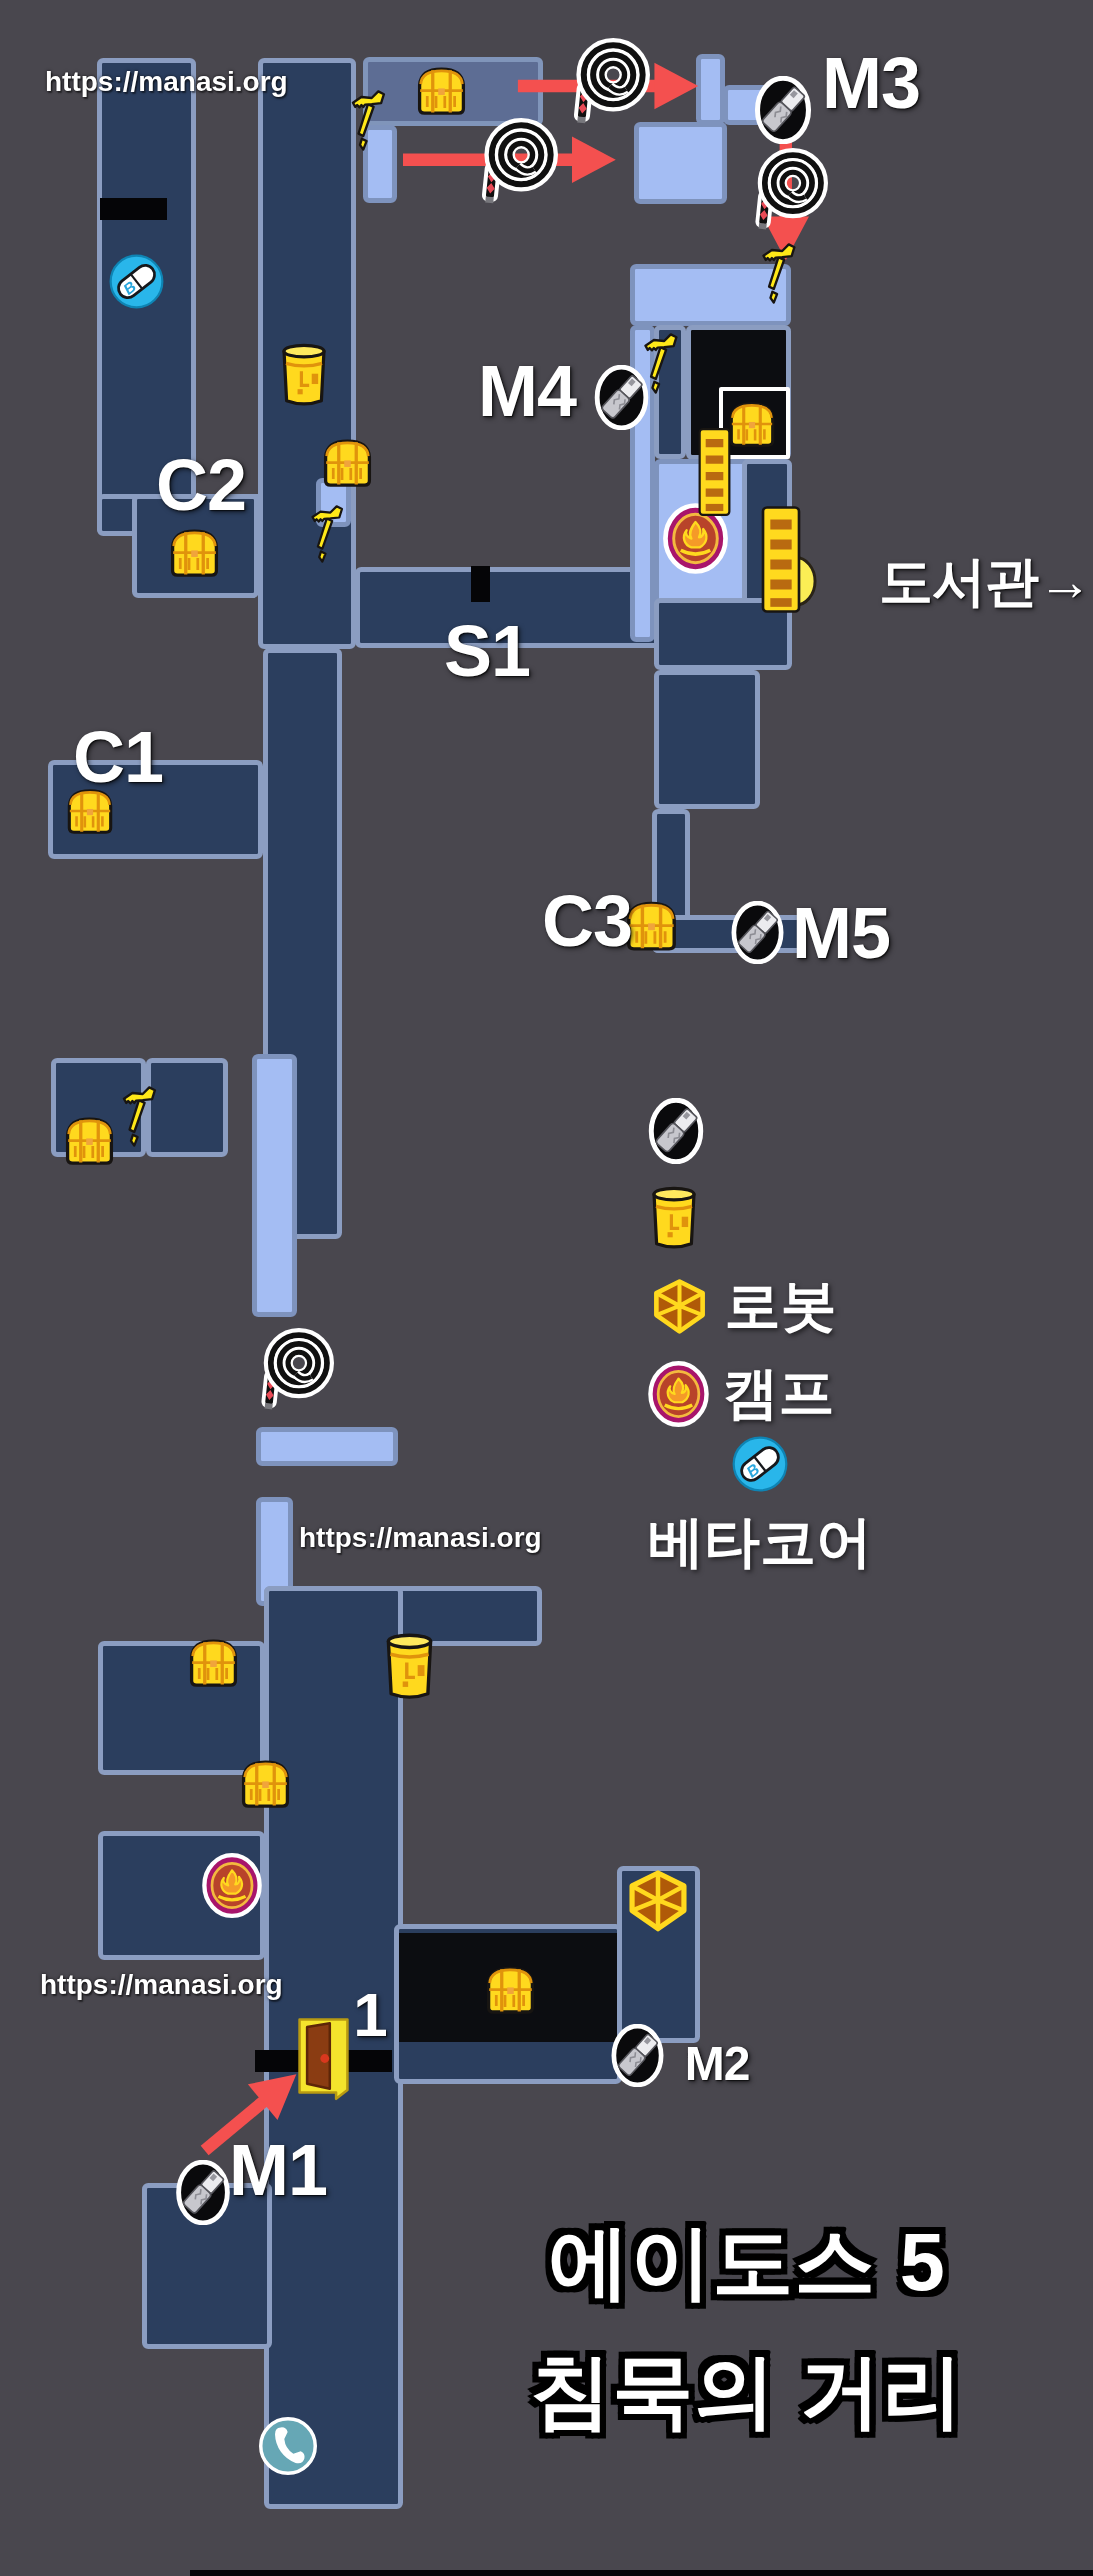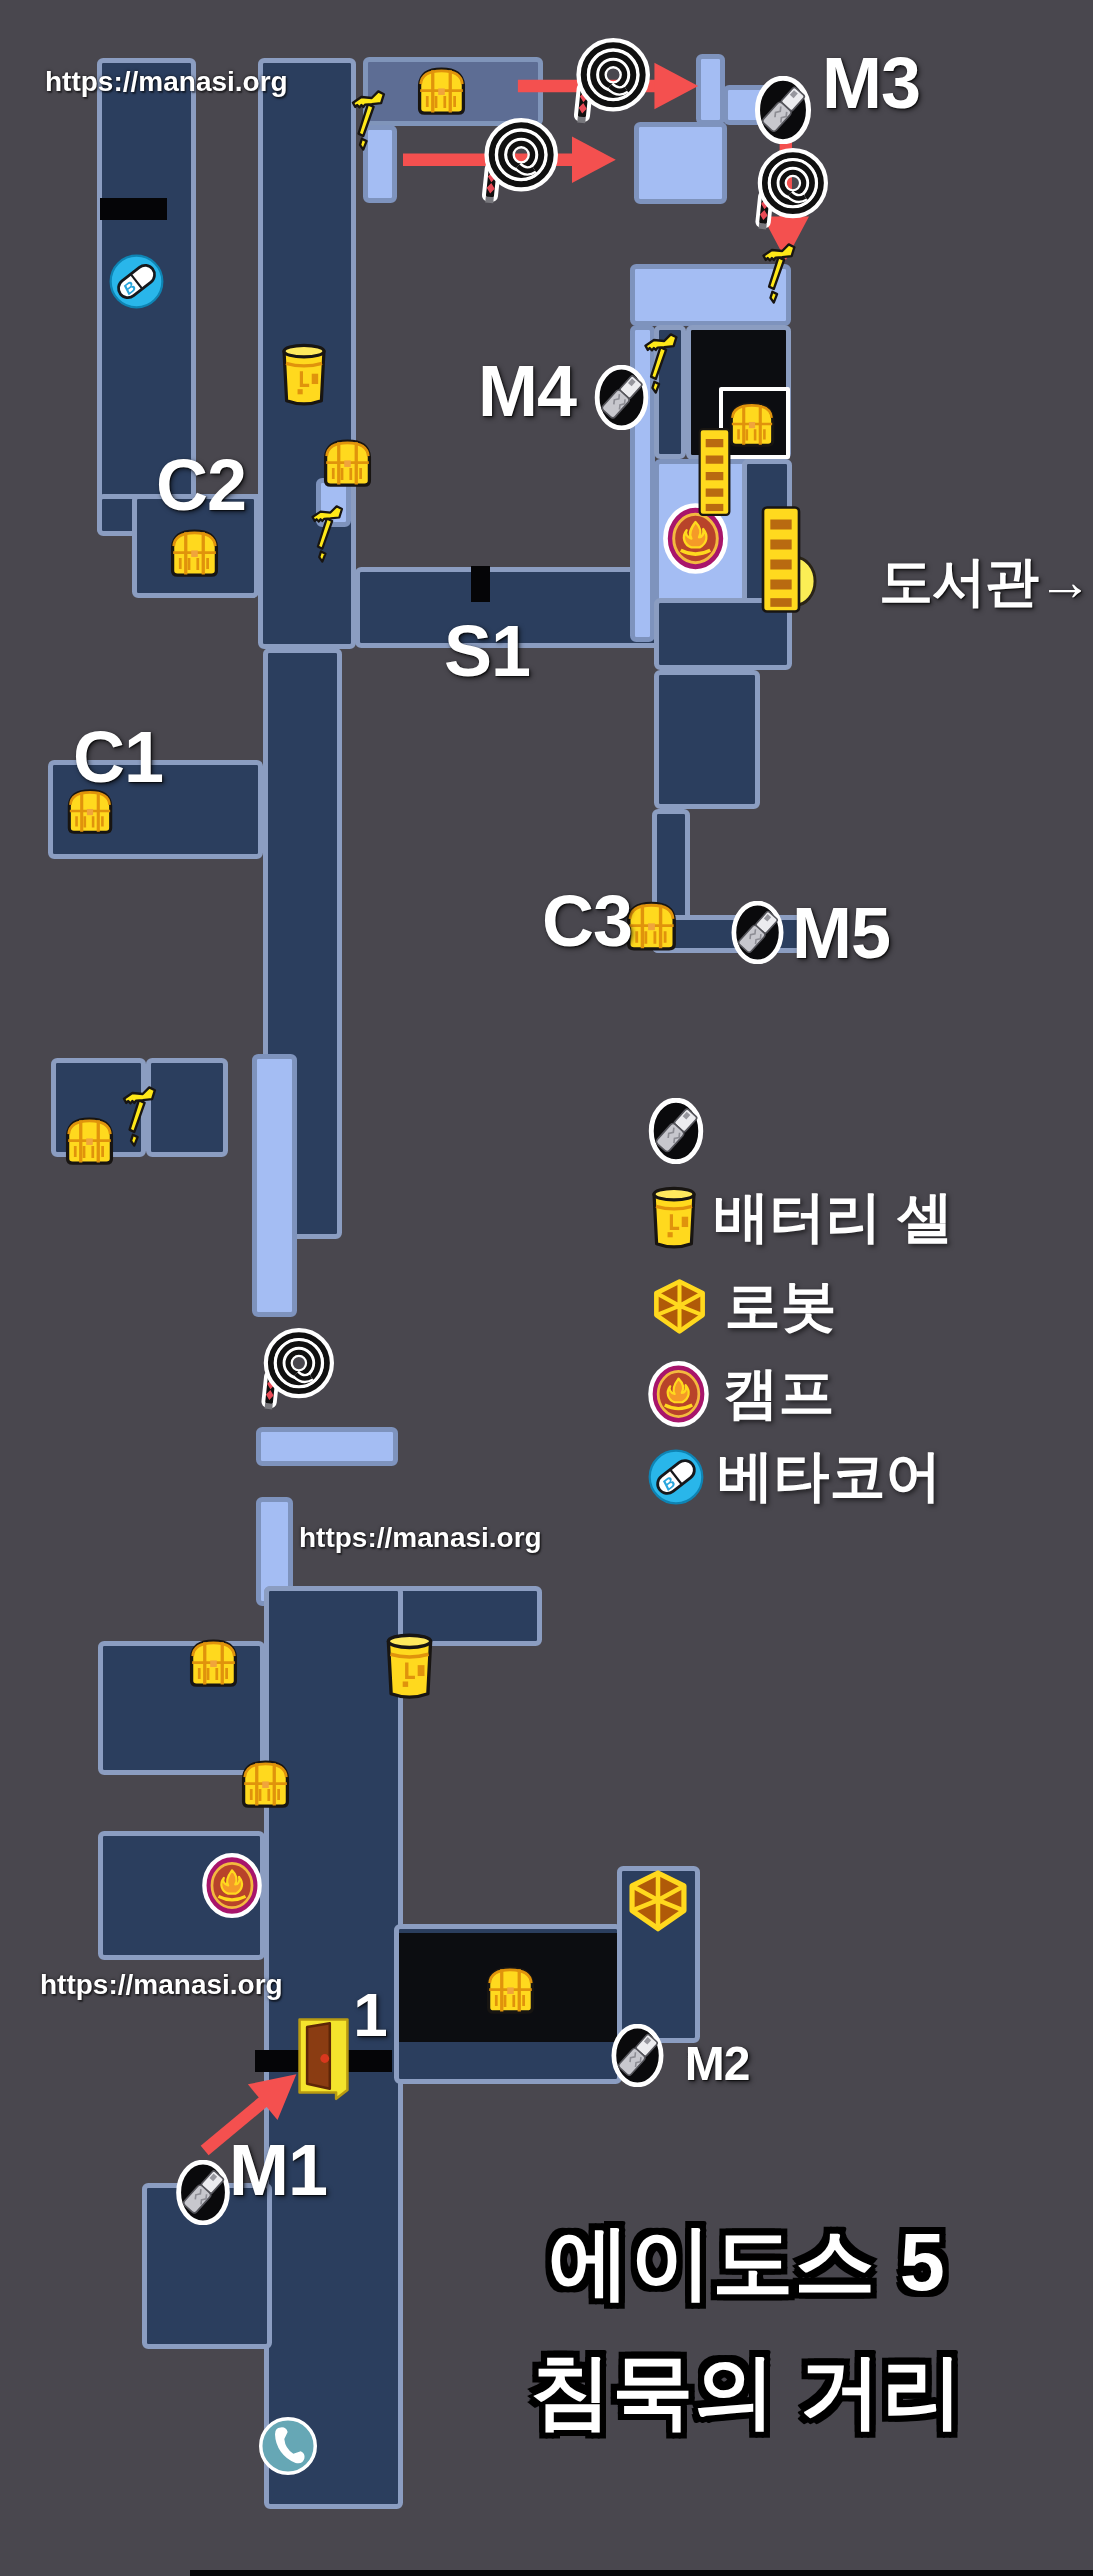--- a/index.html
+++ b/index.html
@@ -318,35 +318,34 @@
   <div id="legend">
     <div class="legend-row" style="left: 648px; top: 1090px; height: 82px;">
       <svg class="legend-icon" width="56" height="66" viewBox="0 0 108 128">
           <use href="#sym-memstick"></use>
         </svg>
     </div>
     <div class="legend-row" style="left: 648px; top: 1177px; height: 82px;">
       <svg class="legend-icon" width="52" height="68" viewBox="0 0 100 132">
           <use href="#sym-battery"></use>
         </svg>
-      <span class="legend-label">배터리 셀</span>
     </div>
     <div class="legend-row" style="left: 648px; top: 1266px; height: 82px;">
       <svg class="legend-icon" width="63" height="58" viewBox="0 0 122 112">
           <use href="#sym-robot"></use>
         </svg>
       <span class="legend-label">로봇</span>
     </div>
     <div class="legend-row" style="left: 648px; top: 1353px; height: 82px;">
       <svg class="legend-icon" width="61" height="66" viewBox="0 0 118 128">
           <use href="#sym-camp"></use>
         </svg>
       <span class="legend-label">캠프</span>
     </div>
-    <div class="legend-row" style="left: 648px; top: 1436px; height: 82px;">
+    <div class="legend-row" style="left: 648px; top: 1436px; height: 82px; flex-direction: column;">
       <svg class="legend-icon" width="56" height="56" viewBox="0 0 108 108">
           <use href="#sym-betacore"></use>
         </svg>
       <span class="legend-label">베타코어</span>
     </div>
   </div>
 
   <div class="title-line" style="left: 747px; top: 2263px;">에이도스 5</div>
   <div class="title-line" style="left: 747px; top: 2392px;">침묵의 거리</div>
 </div>

